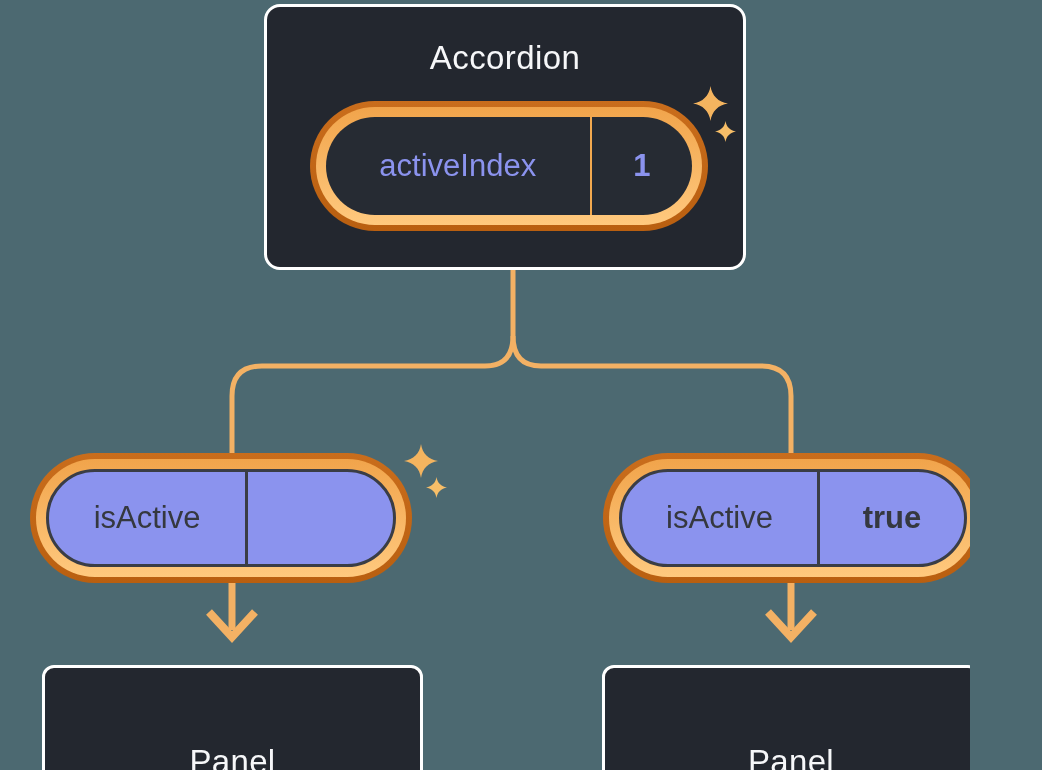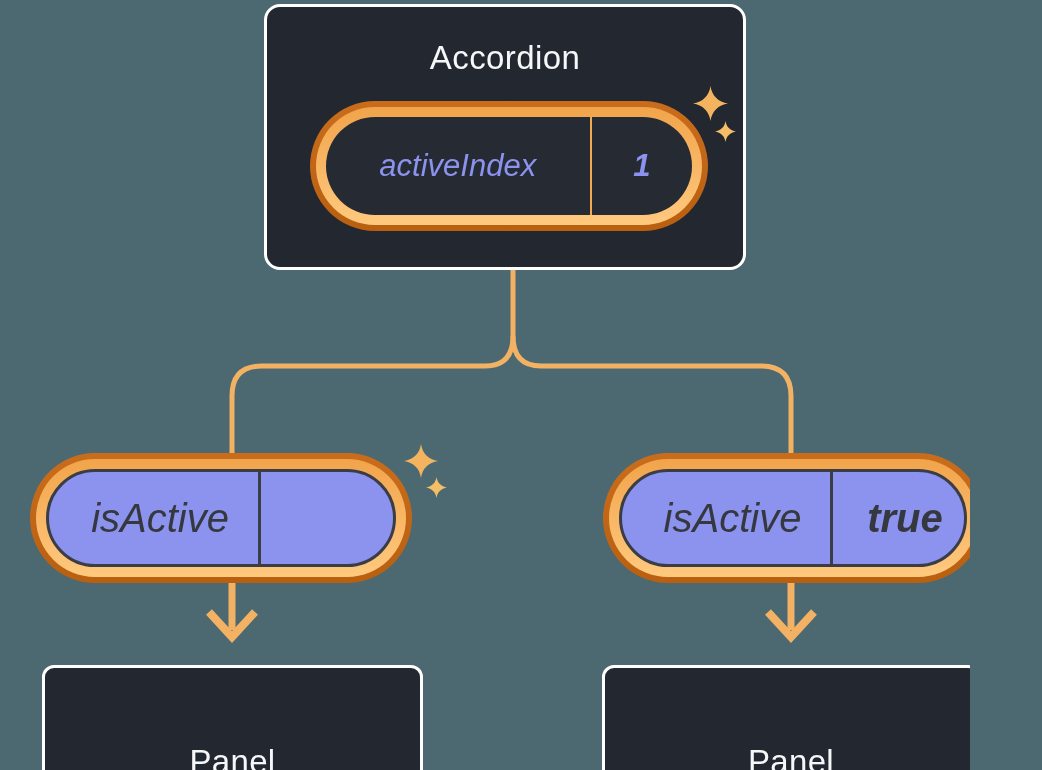--- a/index.html
+++ b/index.html
@@ -61,31 +61,31 @@
   .pill-inner {
     width:100%; height:100%;
     border-radius:999px;
     display:flex; align-items:stretch;
     overflow:hidden;
     box-sizing:border-box;
   }
   .pill-inner.dark   { background:#262B33; }
   .pill-inner.purple { background:#8B93EE; border:3px solid #3A3D45; }
 
-  .seg { display:flex; align-items:center; justify-content:center;font-style:italic; }
+  .seg { display:flex; align-items:center; justify-content:center; }
   .seg.wide    { flex:0 0 72%; }
   .seg.label-p { flex:0 0 57%; }
   .seg.grow    { flex:1 1 auto; }
 
   .vdiv        { flex:0 0 auto; }
   .vdiv.orange { width:2px; background:#F2A94F; }
   .vdiv.dark   { width:3px; background:#3A3D45; }
 
   .t-purple { color:#8B93EE; font-size:31px; }
-  .t-dark   { color:#35383F; font-size:40px;margin-left:13px; }
+  .t-dark   { color:#35383F; font-size:31px; }
   .t-bold   { font-weight:bold; }
 
   
   .sparkle { position:absolute; z-index:4; }
 </style>
 </head>
 <body>
 
 <div class="canvas">
 

